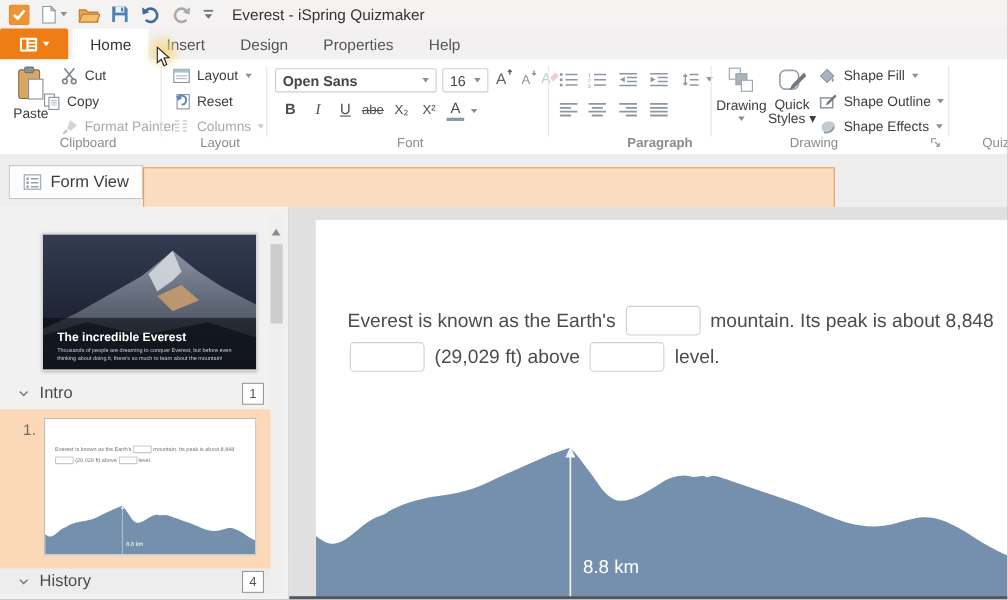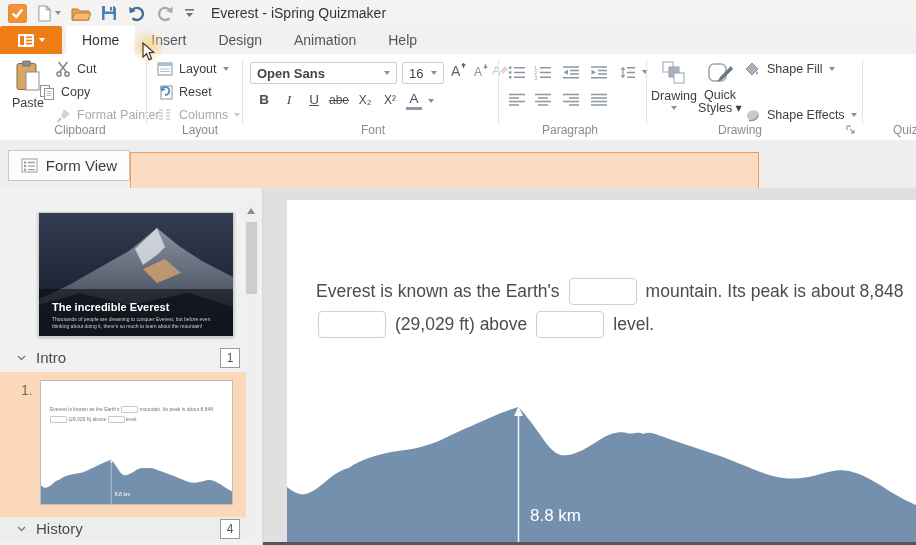--- a/index.html
+++ b/index.html
@@ -151,21 +151,21 @@
           <rect x="8" y="2.5" width="6" height="1.6" fill="#ee7d15"></rect>
           <rect x="8" y="5.7" width="6" height="1.6" fill="#ee7d15"></rect>
           <rect x="8" y="8.9" width="6" height="1.6" fill="#ee7d15"></rect>
         </svg>
       <span class="caret white"></span>
     </div>
     <div class="tabs">
       <span class="tab active">Home</span>
       <span class="tab">Insert</span>
       <span class="tab">Design</span>
-      <span class="tab">Animation</span>
+      <span class="tab">Properties</span>
       <span class="tab">Help</span>
     </div>
   </div>
   <div class="cursor-glow"></div>
   <div class="cursor">
     <svg width="13" height="19" viewBox="0 0 13 19">
         <path d="M1 1 L1 15 L4.6 11.8 L7 17.8 L9.6 16.6 L7.1 10.7 L11.6 10.3 Z" fill="#fefefe" stroke="#2b2b2b" stroke-width="1.1"></path>
       </svg>
   </div>
 
@@ -317,21 +317,21 @@
     <div class="rbtn" style="left:562px;top:36px;">
       <svg width="18" height="14" viewBox="0 0 18 14">
           <path d="M1 1.5 h16 M7 5 h10 M1 8.5 h16 M7 12 h10" stroke="#8d97a1" stroke-width="1.6"></path>
         </svg>
     </div>
     <div class="rbtn" style="left:590px;top:36px;">
       <svg width="18" height="14" viewBox="0 0 18 14">
           <path d="M1 1.5 h16 M1 5 h16 M1 8.5 h16 M1 12 h16" stroke="#8d97a1" stroke-width="1.6"></path>
         </svg>
     </div>
-    <div class="grp" style="left:510px;width:120px;">Paragraph</div>
+    <div class="grp" style="left:540px;width:120px;font-weight:bold;">Paragraph</div>
     <div class="vsep" style="left:646px;"></div>
 
     <div class="bigbtn" style="left:652px;top:6px;width:44px;">
       <svg width="26" height="26" viewBox="0 0 26 26">
           <rect x="2" y="2" width="10" height="10" fill="#fff" stroke="#9aa3ad"></rect>
           <rect x="8" y="7" width="10" height="10" fill="#aab3bd" stroke="#9aa3ad"></rect>
           <rect x="13" y="13" width="10" height="10" fill="#fff" stroke="#9aa3ad"></rect>
         </svg>
       <span>Drawing</span>
       <span class="caret"></span>
@@ -342,20 +342,28 @@
           <path d="M24 6 L13 17 l-2.5 5 5-2.5 L26 9 Z" fill="#6e7780"></path>
         </svg>
       <span style="white-space:pre-line;line-height:13px;">Quick Styles ▾</span>
     </div>
     <div class="rbtn" style="left:744px;top:5px;">
       <svg width="17" height="15" viewBox="0 0 17 15">
           <path d="M8 1 L14 7 L8 13 L2 7 Z" fill="#aab3bd" stroke="#8d97a1"></path>
           <path d="M13 9 q2 2.5 0 3.5 q-2-1 0-3.5" fill="#8d97a1"></path>
         </svg>
       <span>Shape Fill</span>
+      <span class="caret"></span>
+    </div>
+    <div class="rbtn" style="left:744px;top:28px;">
+      <svg width="17" height="15" viewBox="0 0 17 15">
+          <rect x="2" y="4" width="11" height="9" fill="#fff" stroke="#8d97a1" stroke-width="1.4"></rect>
+          <path d="M15 1 L8 8 l-1.5 3 3-1.5 L16.5 2.5 Z" fill="#6e7780"></path>
+        </svg>
+      <span>Shape Outline</span>
       <span class="caret"></span>
     </div>
     <div class="rbtn" style="left:744px;top:51px;">
       <svg width="17" height="15" viewBox="0 0 17 15">
           <path d="M4 11 q-3-5 2-8 q6-2 9 2 q1 5-4 7 q-5 1-7-1" fill="#c3cad1"></path>
           <path d="M5 12.5 q7 1 9-5" stroke="#8d97a1" fill="none" stroke-width="1.4"></path>
         </svg>
       <span>Shape Effects</span>
       <span class="caret"></span>
     </div>

